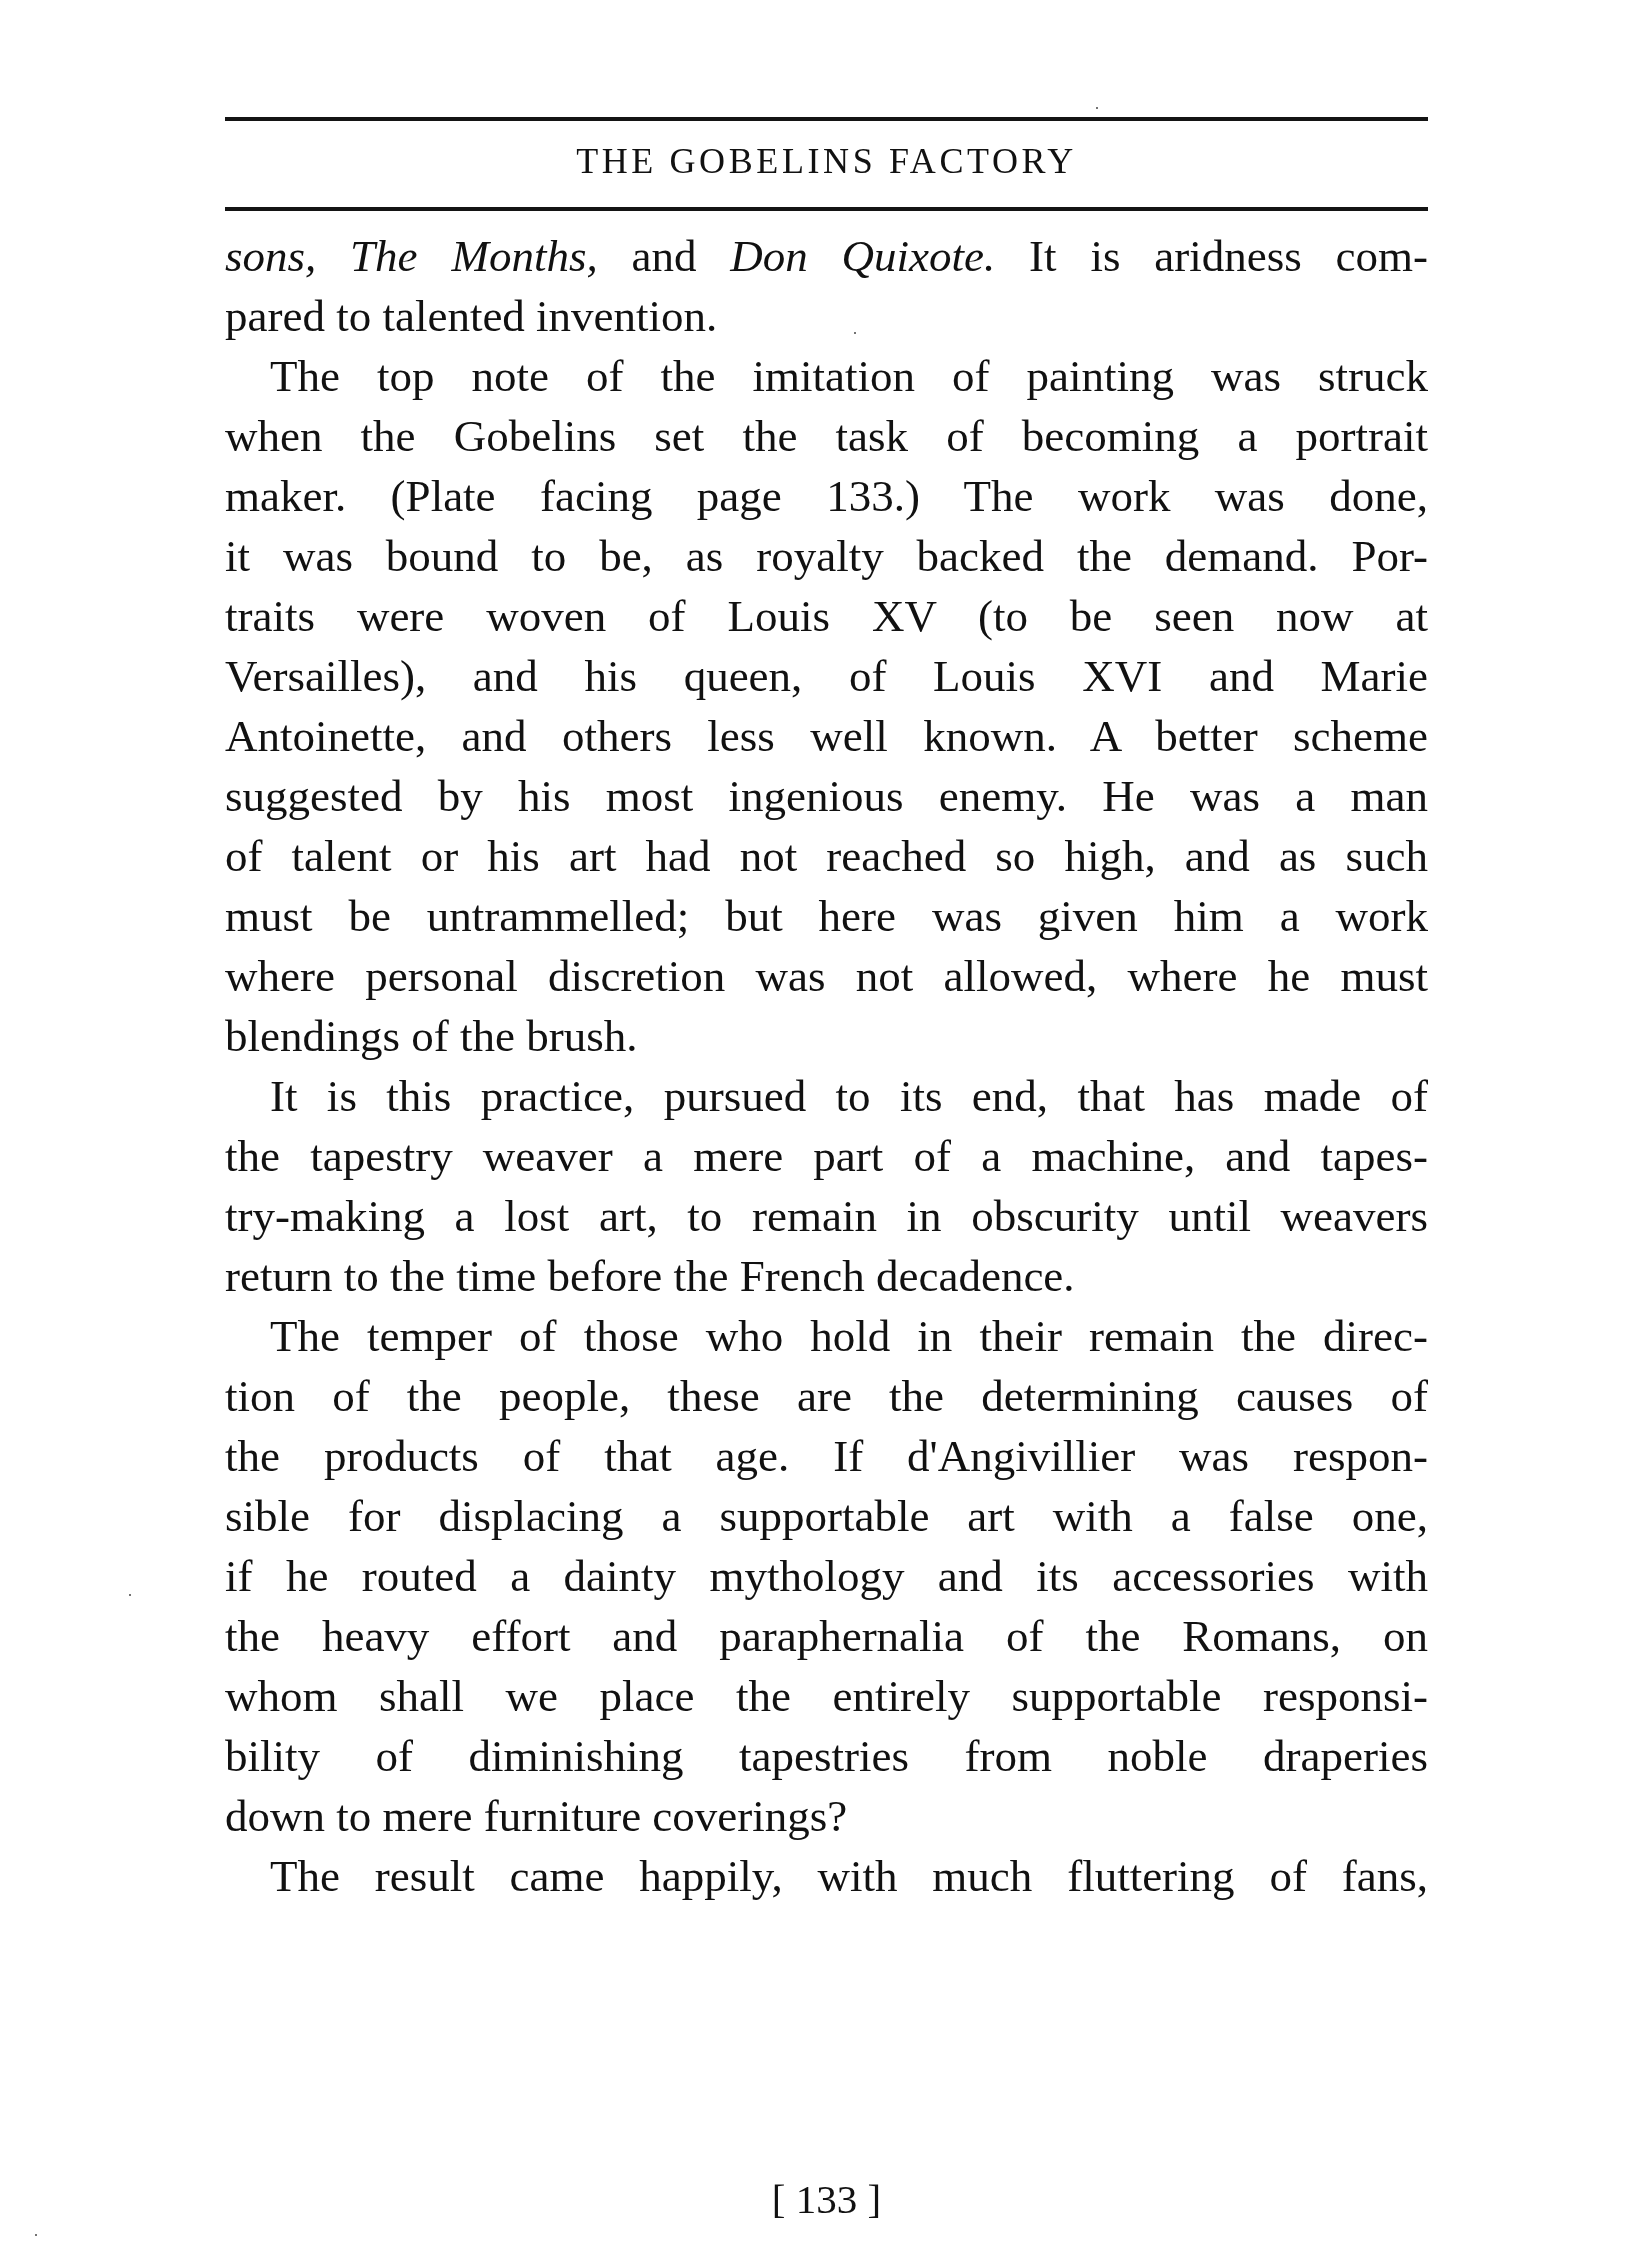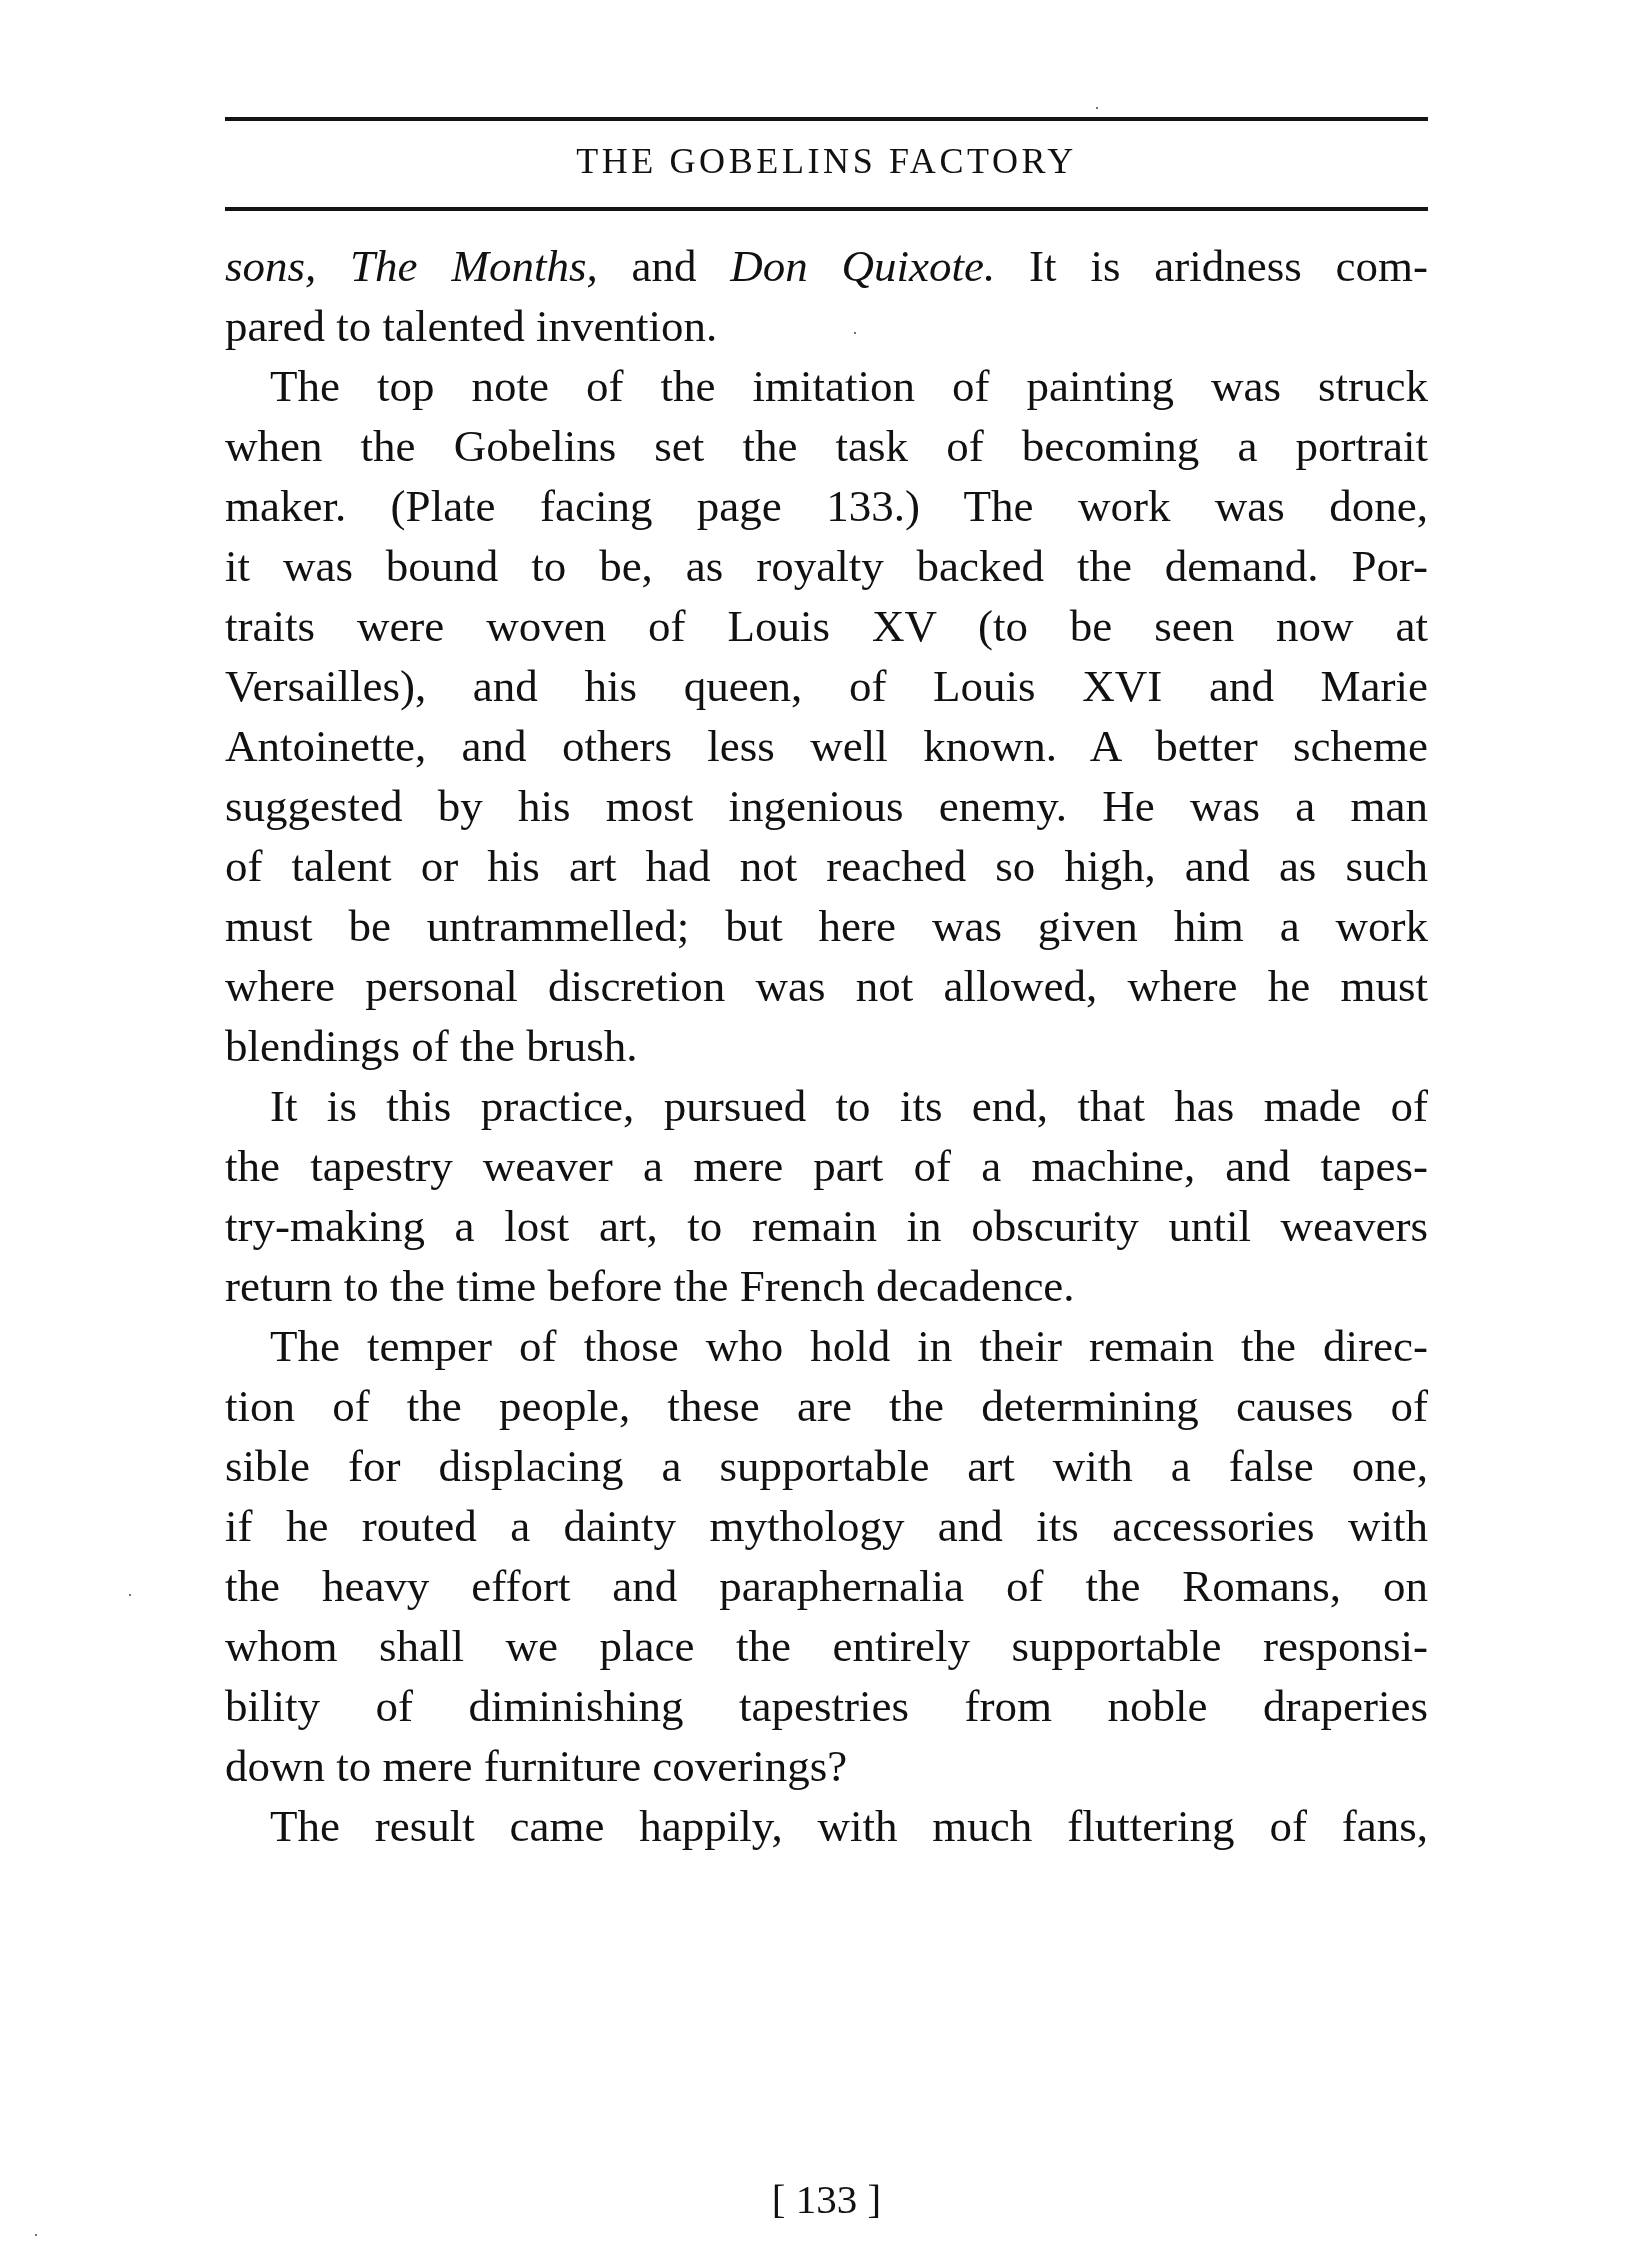--- a/index.html
+++ b/index.html
@@ -35,21 +35,21 @@
       top: 136px;
       left: 0;
       width: 1203px;
       text-align: center;
       font-size: 36px;
       letter-spacing: 3.6px;
       line-height: 51px;
     }
     .body-text {
       position: absolute;
-      top: 236px;
+      top: 226px;
       left: 0;
       width: 1203px;
     }
     .line {
       display: block;
       height: 60px;
       font-size: 45px;
       line-height: 60px;
       text-align: justify;
       text-align-last: justify;
@@ -110,20 +110,21 @@
       </div>
       <div>
         <span class="line indent">It is this practice, pursued to its end, that has made of</span>
         <span class="line">the tapestry weaver a mere part of a machine, and tapes-</span>
         <span class="line">try-making a lost art, to remain in obscurity until weavers</span>
         <span class="line last">return to the time before the French decadence.</span>
       </div>
       <div>
         <span class="line indent">The temper of those who hold in their remain the direc-</span>
         <span class="line">tion of the people, these are the determining causes of</span>
+        <span class="line">the products of that age.  If d'Angivillier was respon-</span>
         <span class="line">sible for displacing a supportable art with a false one,</span>
         <span class="line">if he routed a dainty mythology and its accessories with</span>
         <span class="line">the heavy effort and paraphernalia of the Romans, on</span>
         <span class="line">whom shall we place the entirely supportable responsi-</span>
         <span class="line">bility of diminishing tapestries from noble draperies</span>
         <span class="line last">down to mere furniture coverings?</span>
       </div>
       <div>
         <span class="line indent">The result came happily, with much fluttering of fans,</span>
       </div>

